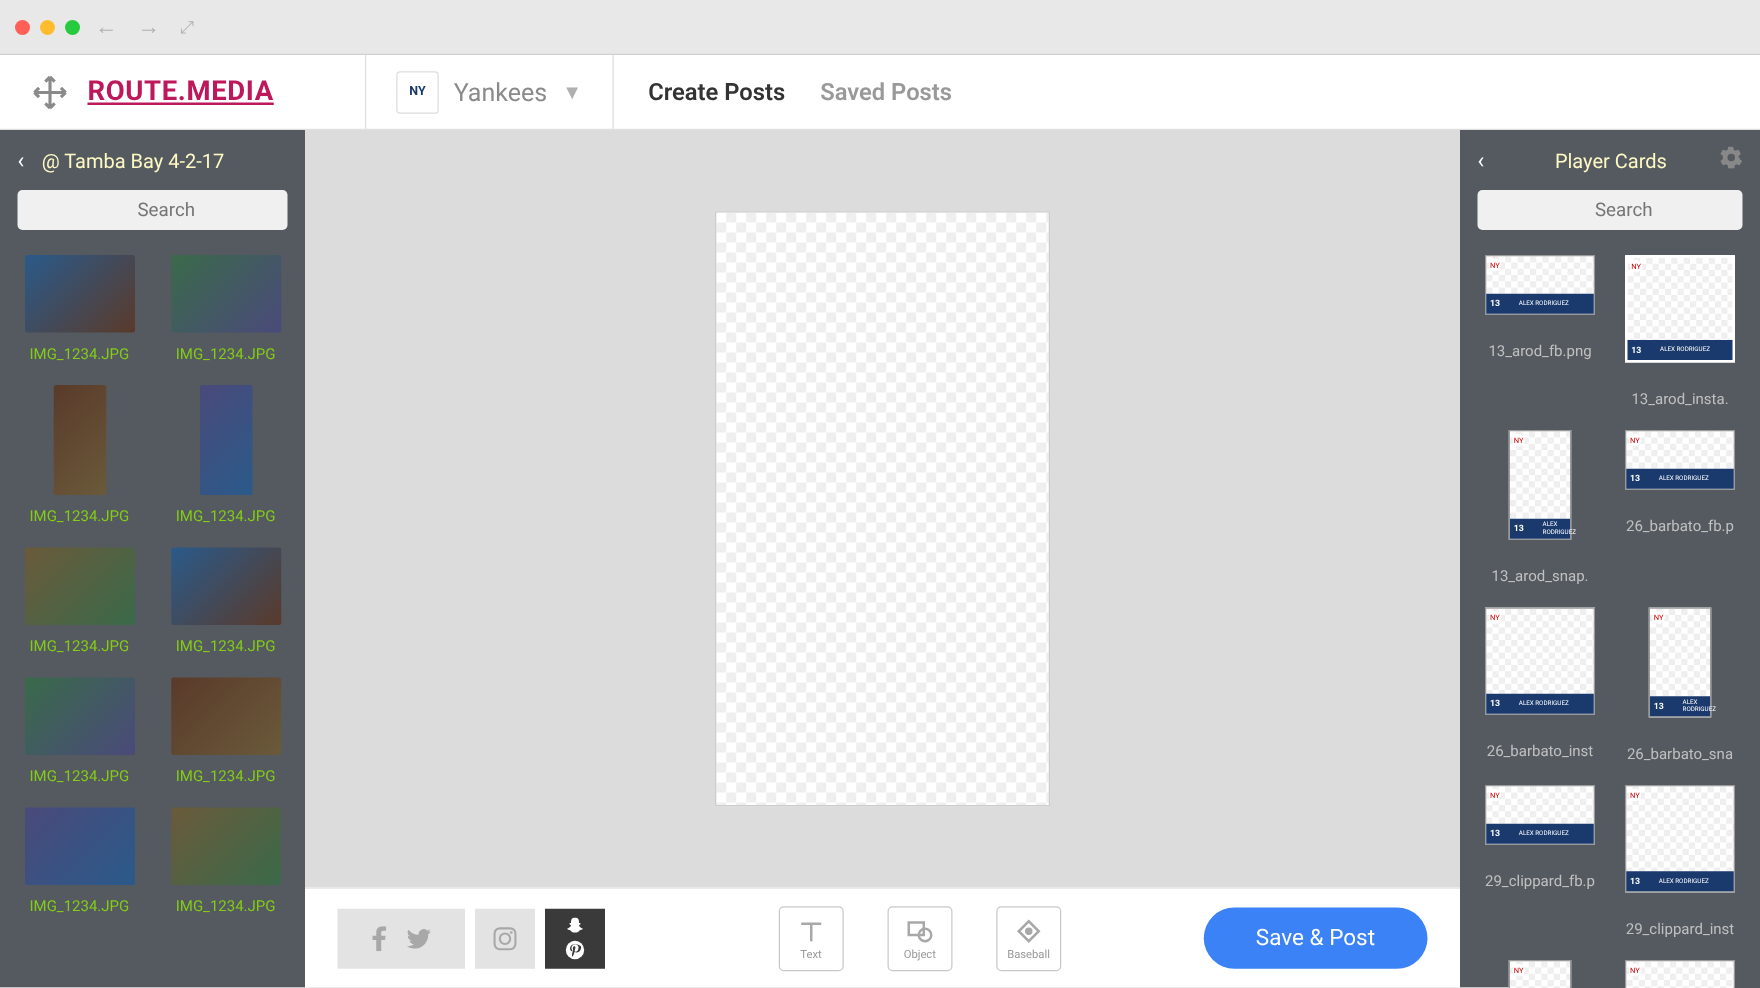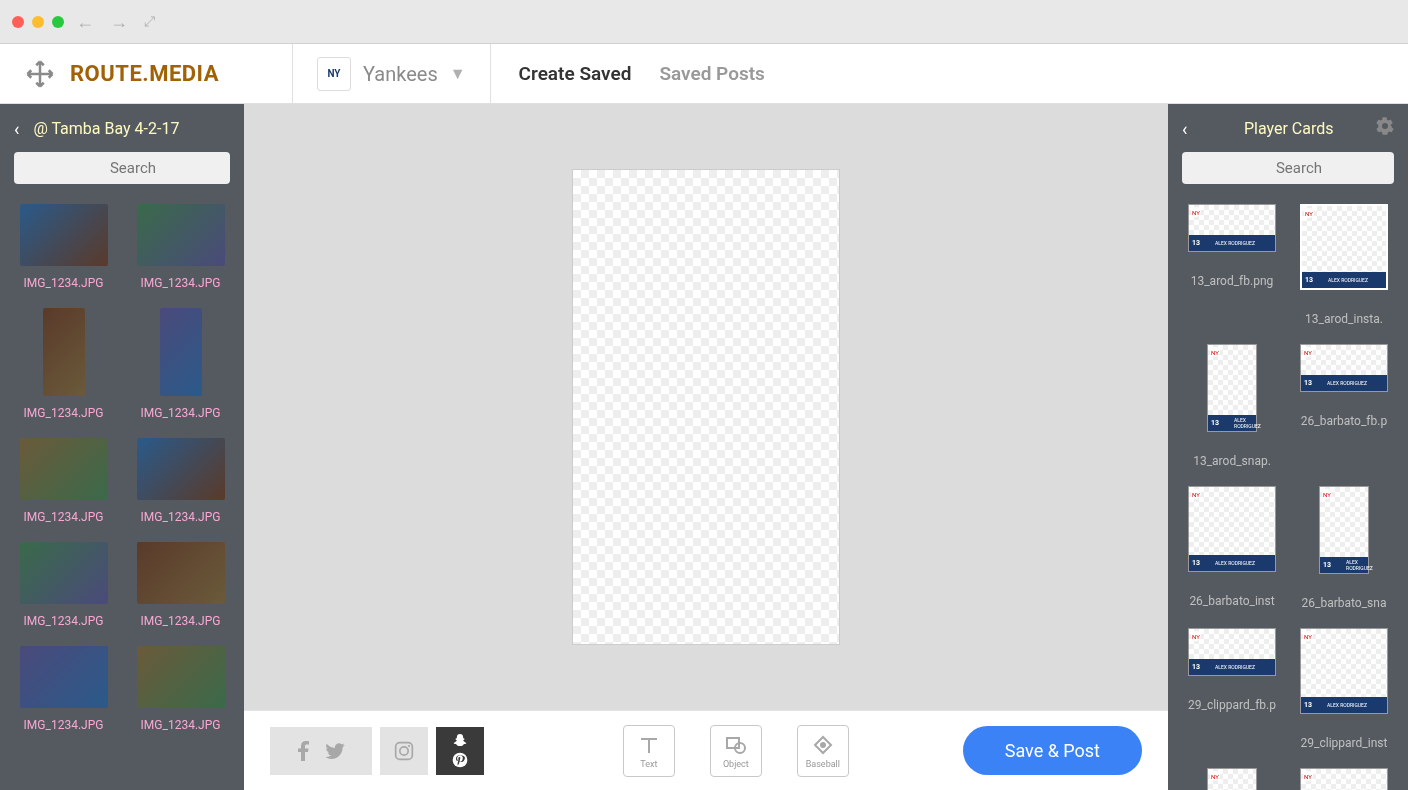--- a/index.html
+++ b/index.html
@@ -11,21 +11,21 @@
 .tl-red { background: #ff5f56; }
 .tl-yellow { background: #ffbd2e; }
 .tl-green { background: #27c93f; }
 .nav-arrow { color: #b0b0b0; font-size: 18px; cursor: default; padding: 0 4px; }
 .url-bar { flex: 1; background: #fff; border-radius: 4px; padding: 6px 12px; font-size: 12px; color: #999; margin-left: 8px; margin-right: 8px; }
 .expand-icon { color: #b0b0b0; font-size: 14px; padding: 0 4px; }
 
 .top-bar { height: 60px; background: #fff; display: flex; align-items: center; border-bottom: 1px solid #e0e0e0; }
 .logo-section { display: flex; align-items: center; padding: 0 24px; gap: 14px; width: 292px; }
 .logo-icon { width: 32px; height: 32px; display: flex; align-items: center; justify-content: center; color: #8a8a8a; }
-.logo-text { font-size: 22px; font-weight: 700; color: #a16207; letter-spacing: 0.5px; }
+.logo-text { font-size: 22px; font-weight: 700; color: #be185d; letter-spacing: 0.5px; text-decoration: underline; }
 .team-section { display: flex; align-items: center; padding: 0 24px; gap: 12px; border-left: 1px solid #e0e0e0; border-right: 1px solid #e0e0e0; height: 100%; }
 .team-logo { width: 34px; height: 34px; border: 1px solid #ddd; border-radius: 3px; display:flex; align-items:center; justify-content:center; font-size:10px; color:#1a3a6e; font-weight:700; text-align:center; line-height:1; }
 .team-name { font-size: 20px; color: #8a8a8a; }
 .team-chevron { color: #b0b0b0; }
 .nav-tabs { display: flex; padding: 0 28px; gap: 28px; height:100%; align-items:center; }
 .nav-tab { font-size: 19px; font-weight: 600; color: #999; cursor: pointer; }
 .nav-tab.active { color: #333; }
 
 .main-area { display: flex; height: calc(100% - 104px); }
 
@@ -38,21 +38,21 @@
 .search-box { width: 100%; height: 32px; background: #f0f0f0; border: none; border-radius: 4px; padding: 0 12px 0 34px; font-size: 15px; color: #666; position: relative; }
 .search-container { position: relative; }
 .search-icon { position: absolute; left: 10px; top: 8px; color: #999; }
 .panel-scroll { flex: 1; overflow-y: auto; padding: 8px 14px; }
 .panel-scroll::-webkit-scrollbar { width: 6px; }
 .panel-scroll::-webkit-scrollbar-thumb { background:#3a3f44; border-radius:3px; }
 .image-grid { display: grid; grid-template-columns: 1fr 1fr; gap: 18px 18px; }
 .img-item { display: flex; flex-direction: column; align-items: center; gap: 10px; cursor:pointer; }
 .img-thumb { width: 88px; height: 62px; background: linear-gradient(135deg,#2a4a7a,#4a6a4a); border-radius: 2px; }
 .img-thumb.portrait { width: 42px; height: 88px; }
-.img-label { font-size: 12px; color: #f9a8d4; white-space:nowrap; overflow:hidden; text-overflow:ellipsis; max-width:100%; }
+.img-label { font-size: 12px; color: #84cc16; white-space:nowrap; overflow:hidden; text-overflow:ellipsis; max-width:100%; }
 
 .center-area { flex: 1; display: flex; flex-direction: column; background: #dcdcdc; }
 .canvas-wrap { flex: 1; display: flex; align-items: center; justify-content: center; padding: 40px; }
 .canvas { width: 268px; height: 476px; background: #fff; border: 1px solid #ccc; position:relative;
   background-image:
     linear-gradient(45deg,#eee 25%,transparent 25%),
     linear-gradient(-45deg,#eee 25%,transparent 25%),
     linear-gradient(45deg,transparent 75%,#eee 75%),
     linear-gradient(-45deg,transparent 75%,#eee 75%);
   background-size: 16px 16px;
@@ -115,21 +115,21 @@
         </svg>
     </div>
     <div class="logo-text">ROUTE.MEDIA</div>
   </div>
   <div class="team-section">
     <div class="team-logo">NY</div>
     <div class="team-name">Yankees</div>
     <span class="team-chevron">▼</span>
   </div>
   <div class="nav-tabs">
-    <div class="nav-tab active">Create Saved</div>
+    <div class="nav-tab active">Create Posts</div>
     <div class="nav-tab">Saved Posts</div>
   </div>
 </div>
 
 <div class="main-area">
 
   <div class="left-panel">
     <div class="panel-header">
       <span class="panel-back">‹</span>
       <span class="panel-title">@ Tamba Bay 4-2-17</span>

